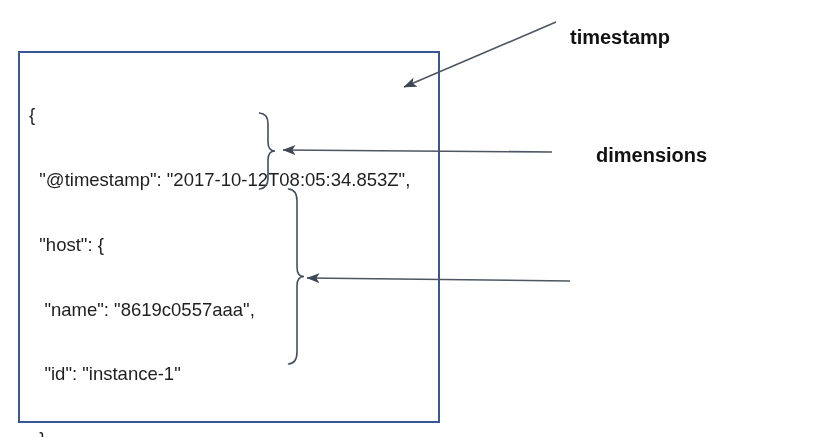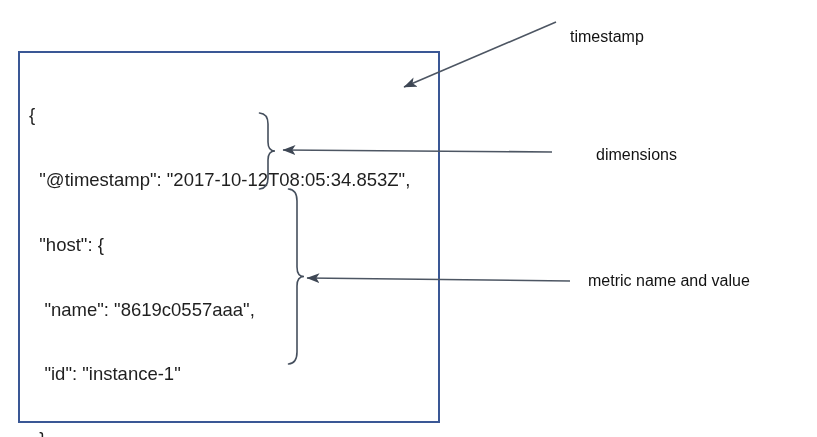--- a/index.html
+++ b/index.html
@@ -26,24 +26,25 @@
     left: 29px;
     top: 61px;
     font-size: 18.5px;
     line-height: 21.6px;
     color: #1f1f1f;
     white-space: pre;
   }
   .code-line { white-space: pre; }
   .label {
     position: absolute;
-    font-size: 16px;
+    font-size: 20px;
     line-height: 24px;
     color: #121212;
     white-space: nowrap;
+    font-weight: bold;
   }
   .label-timestamp { left: 570px; top: 25px; }
   .label-dimensions { left: 596px; top: 143px; }
   .label-metric { left: 588px; top: 269px; }
   .overlay {
     position: absolute;
     left: 0; top: 0;
     width: 817px;
     height: 437px;
     pointer-events: none;
@@ -91,15 +92,14 @@
       <path class="brace-path" transform="translate(288,188)" d="M0.5,1 C6.5,1.5 9,5 9,13 L9,79 C9,85 11,88.5 16,88.5 C11,88.5 9,92 9,98 L9,164 C9,172 6.5,175.5 0.5,176"></path>
     </g>
 
     <line class="arrow-line" x1="556" y1="22" x2="404" y2="87" marker-end="url(#ah)"></line>
     <line class="arrow-line" x1="552" y1="152" x2="283" y2="150" marker-end="url(#ah)"></line>
     <line class="arrow-line" x1="570" y1="281" x2="307" y2="278" marker-end="url(#ah)"></line>
   </svg>
 
   <div class="label label-timestamp">timestamp</div>
   <div class="label label-dimensions">dimensions</div>
-  <div class="label label-metric">metric name and value</div>
 
 </div>
 
 </body></html>

